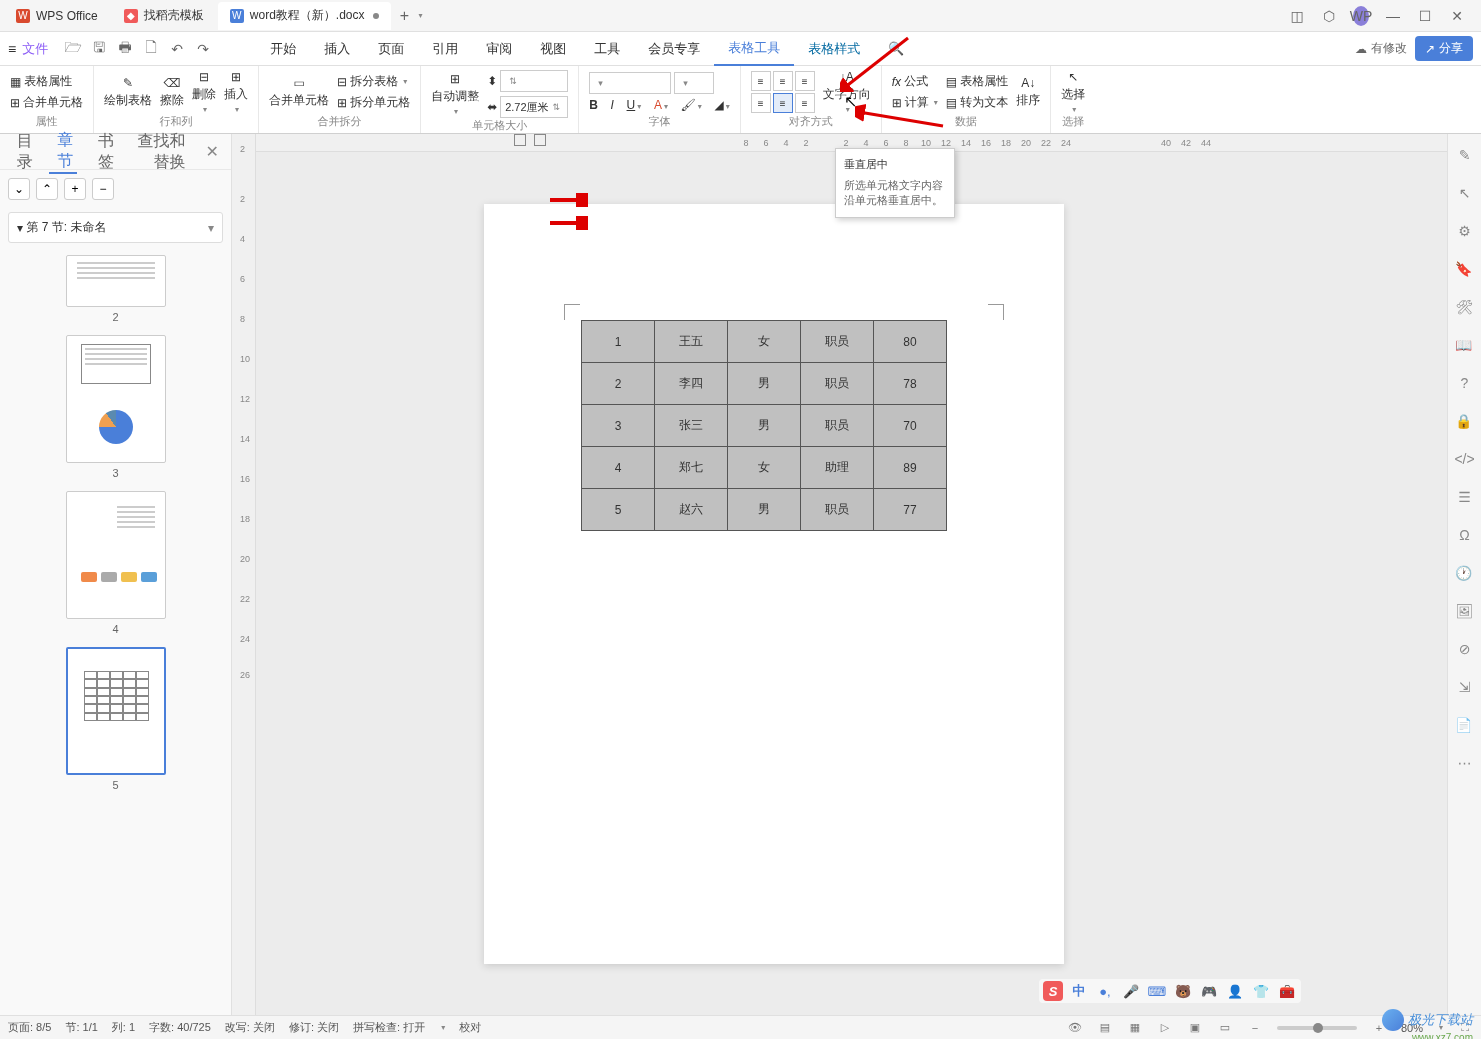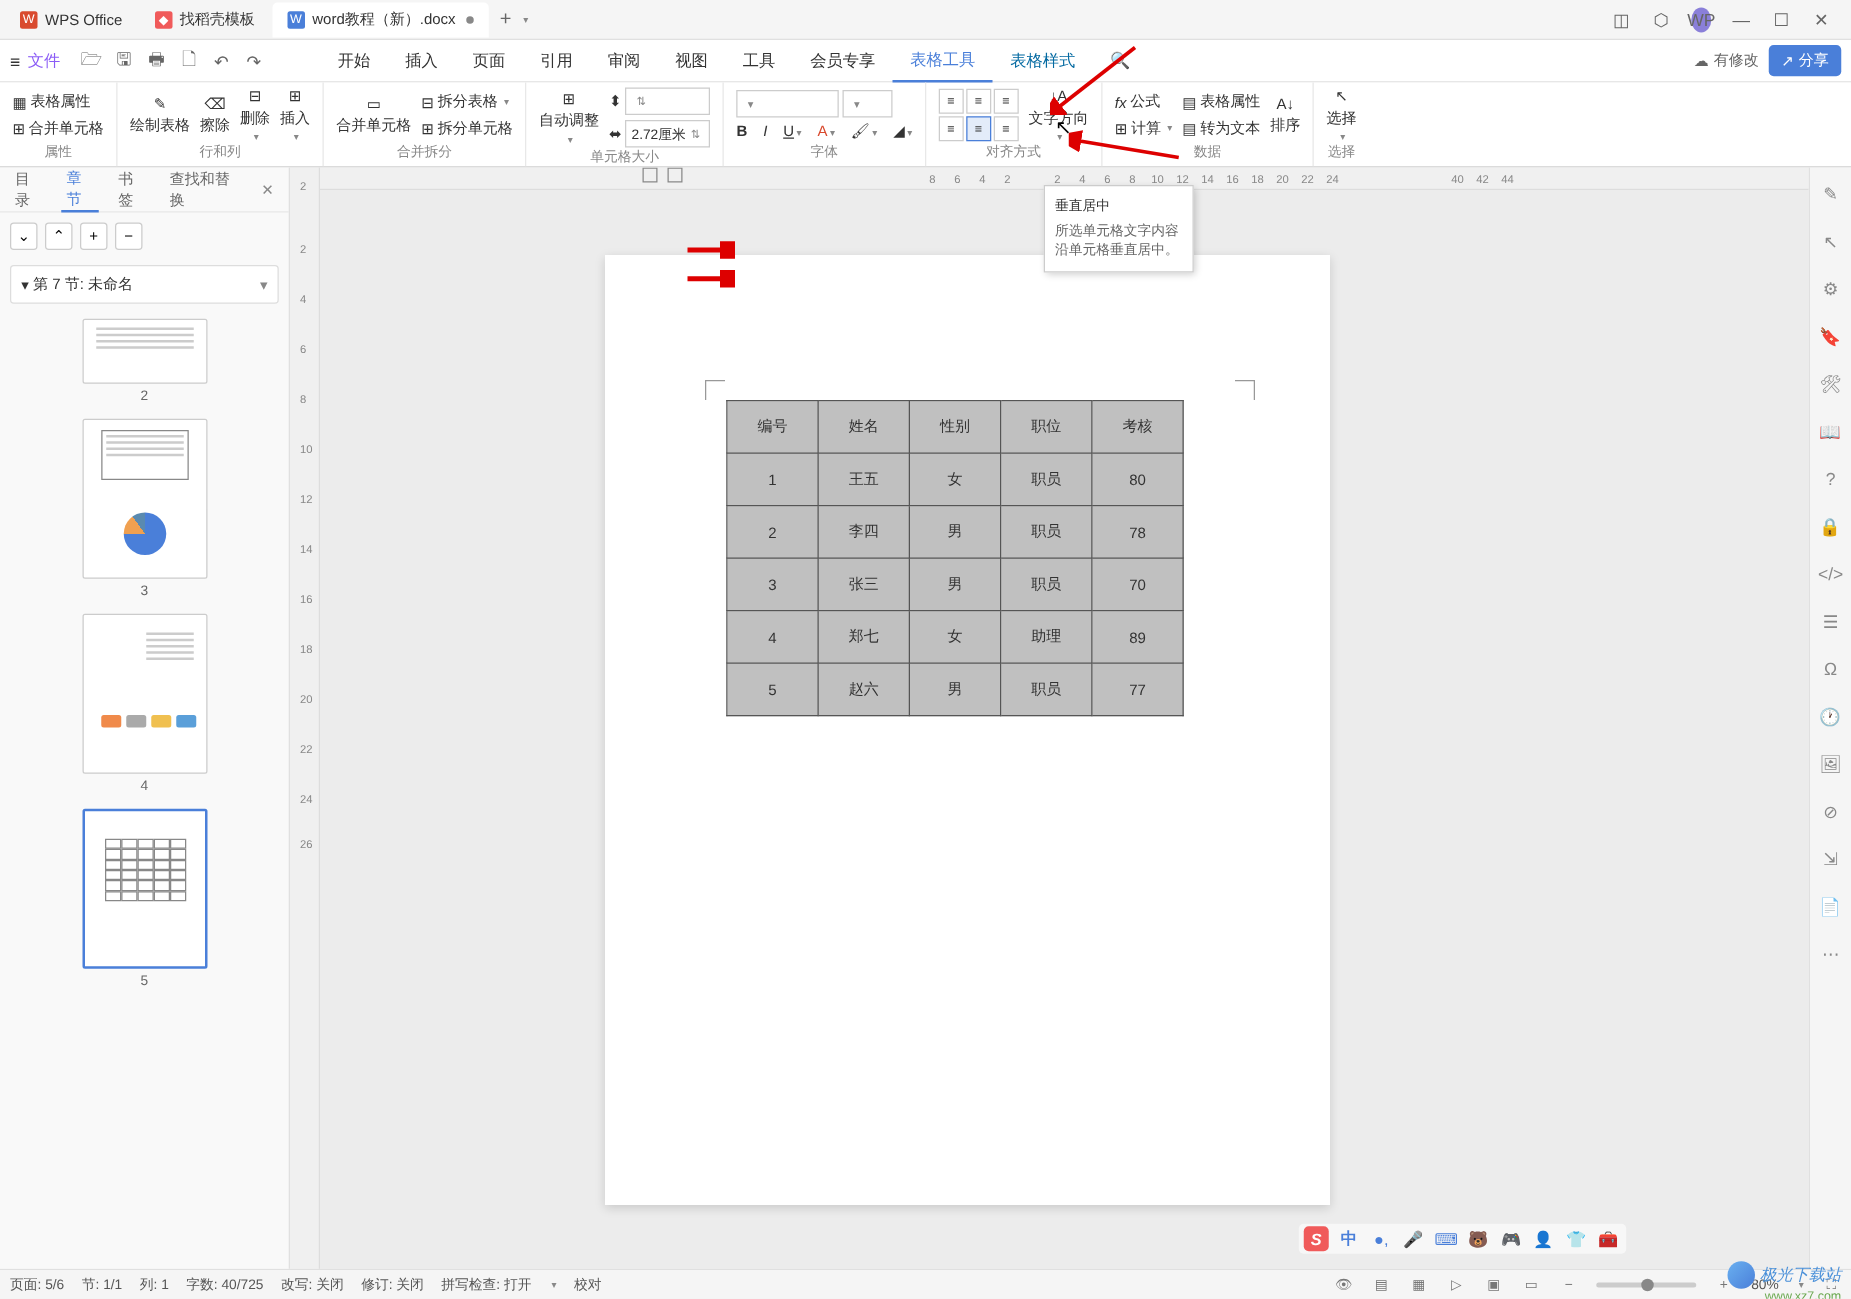--- a/index.html
+++ b/index.html
@@ -62,21 +62,21 @@
 
 .ruler-h { height: 18px; background: #f0f0f0; display: flex; align-items: center; font-size: 9px; color: #888; position: relative; border-bottom: 1px solid #ddd; }
 .ruler-h .marks { position: absolute; left: 480px; right: 0; display: flex; }
 .ruler-h .mark { width: 20px; text-align: center; }
 .ruler-corner { position: absolute; left: 258px; top: 0; display: flex; gap: 8px; font-size: 10px; color: #888; }
 .gutter-marker { width: 12px; height: 12px; border: 1px solid #888; display: inline-block; }
 
 
 .main-area { display: flex; height: calc(100% - 32px - 34px - 68px - 24px); }
 .nav-panel { width: 232px; background: #f9f9f9; border-right: 1px solid #e0e0e0; display: flex; flex-direction: column; }
-.nav-tabs { display: flex; align-items: center; height: 36px; padding: 0 8px; font-size: 12px; gap: 12px; border-bottom: 1px solid #e8e8e8; }
+.nav-tabs { display: flex; align-items: center; height: 36px; padding: 0 8px; font-size: 16px; gap: 12px; border-bottom: 1px solid #e8e8e8; text-align: right; }
 .nav-tabs span { color: #666; padding: 0 4px; }
 .nav-tabs span.active { color: #4a7fd9; border-bottom: 2px solid #4a7fd9; }
 .nav-tabs .close-x { margin-left: auto; color: #888; }
 .nav-controls { display: flex; gap: 6px; padding: 8px; }
 .nav-controls span { width: 22px; height: 22px; border: 1px solid #ccc; display: flex; align-items: center; justify-content: center; font-size: 12px; border-radius: 3px; background: white; }
 .nav-section { margin: 4px 8px; padding: 6px 8px; background: #fff; border: 1px solid #ddd; border-radius: 3px; font-size: 12px; color: #333; display: flex; align-items: center; }
 .nav-section .dd { margin-left: auto; color: #888; }
 .thumbs { flex: 1; overflow-y: auto; padding: 8px; }
 .thumb-item { display: flex; flex-direction: column; align-items: center; margin-bottom: 12px; }
 .thumb-page { width: 100px; height: 128px; background: white; border: 1px solid #ccc; border-radius: 2px; position: relative; }
@@ -547,27 +547,20 @@
           <span class="mark">42</span>
           <span class="mark">44</span>
       </div>
     </div>
     <div class="page">
       <div class="page-corner tl"></div>
       <div class="page-corner tr"></div>
     </div>
     <table class="doc-table">
       <tbody>
-          <tr>
-        <th>编号</th>
-        <th>姓名</th>
-        <th>性别</th>
-        <th>职位</th>
-        <th>考核</th>
-      </tr>
       <tr>
             <td>1</td>
             <td>王五</td>
             <td>女</td>
             <td>职员</td>
             <td>80</td>
           </tr>
       <tr>
             <td>2</td>
             <td>李四</td>
@@ -615,21 +608,21 @@
     <span>🕐</span>
     <span>🖼</span>
     <span>⊘</span>
     <span>⇲</span>
     <span>📄</span>
     <span>⋯</span>
   </div>
 </div>
 
 <div class="statusbar">
-  <span>页面: 5/6</span>
+  <span>页面: 8/5</span>
   <span>节: 1/1</span>
   <span>列: 1</span>
   <span>字数: 40/725</span>
   <span>改写: 关闭</span>
   <span>修订: 关闭</span>
   <span>拼写检查: 打开</span>
     <span class="drop">▾</span>
   <span>校对</span>
   <div class="spacer"></div>
   <span class="st-icon">👁</span>

